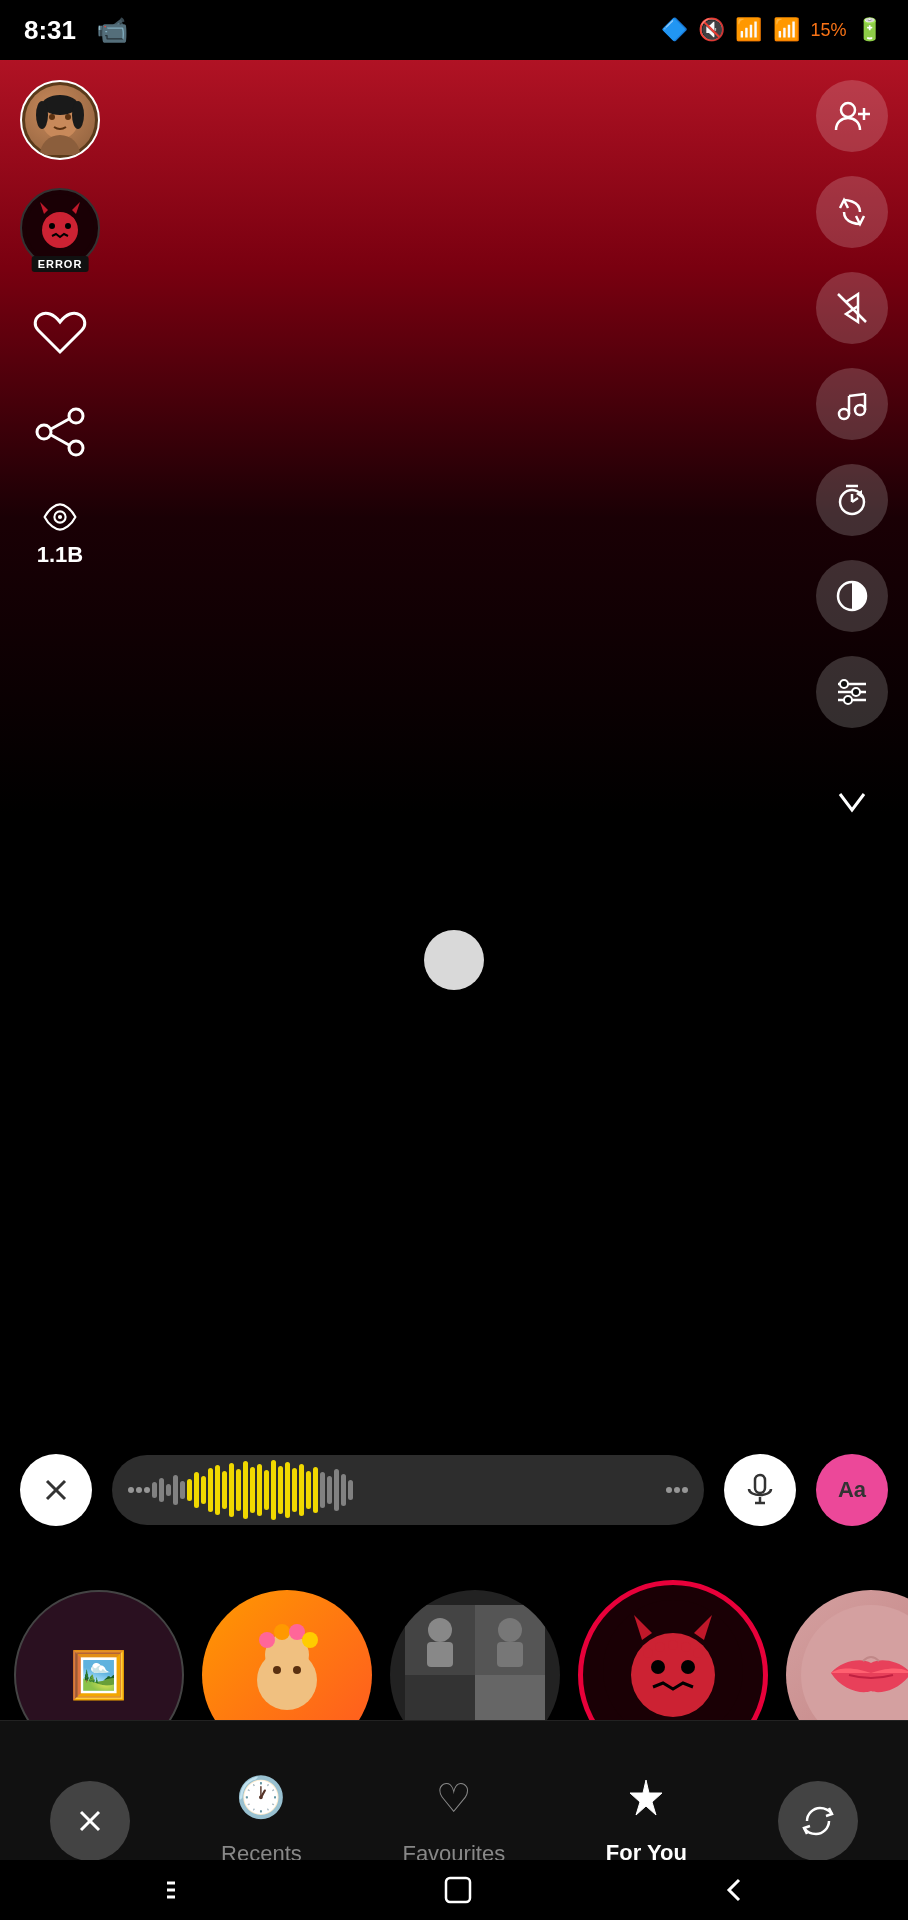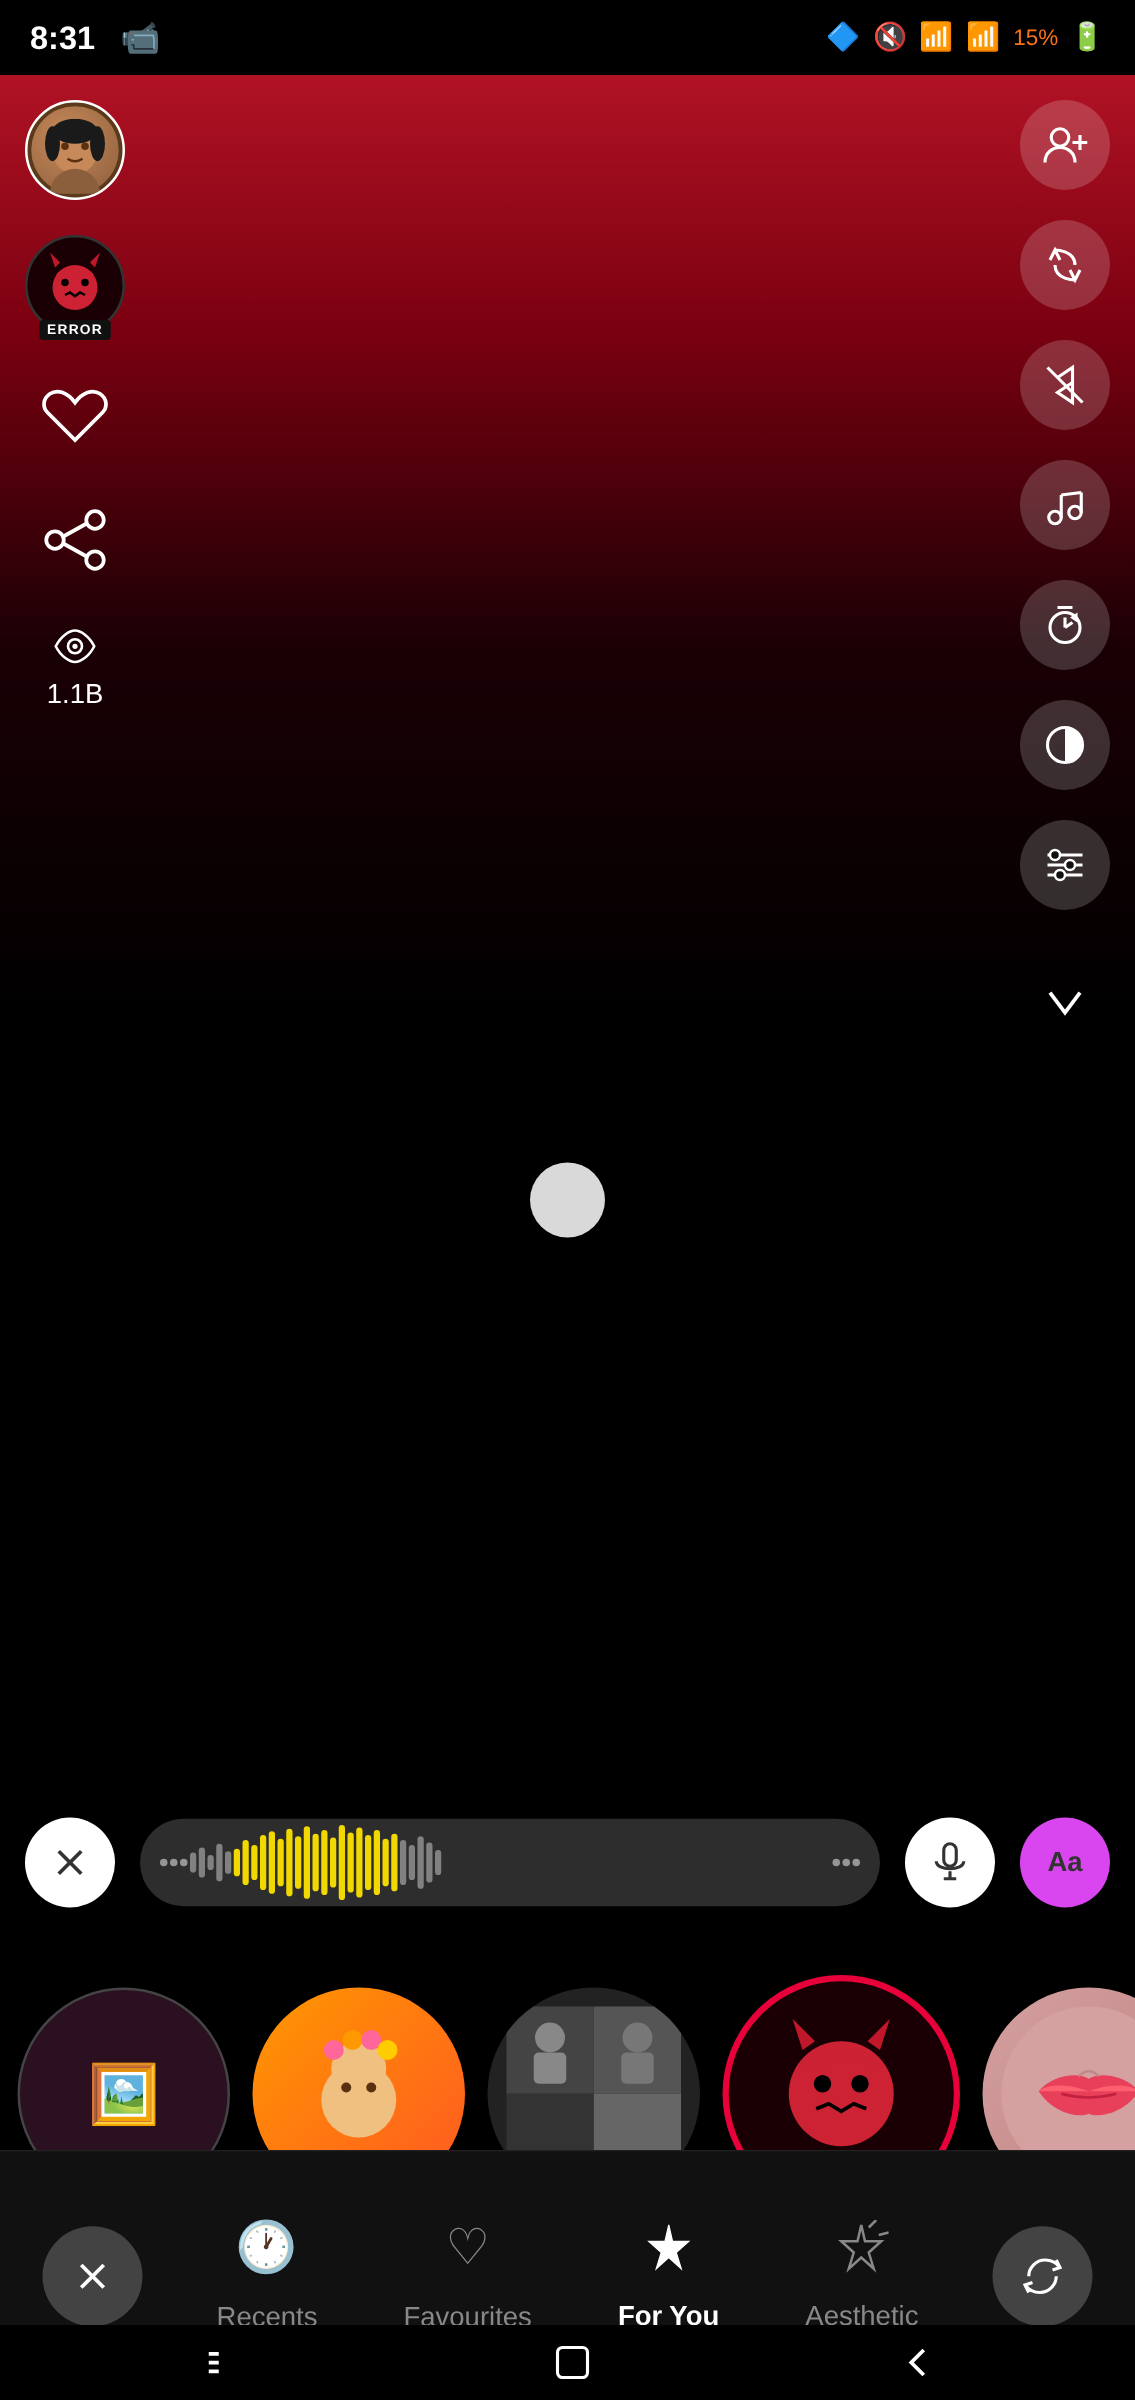--- a/index.html
+++ b/index.html
@@ -124,21 +124,21 @@
       height: 72px;
       display: flex;
       flex-direction: column;
       align-items: center;
       justify-content: center;
       gap: 4px;
     }
     .view-count {
       color: #fff;
       font-size: 22px;
-      font-weight: 400;
+      font-weight: 700;
       text-align: right;
     }
 
     
     .right-sidebar {
       position: absolute;
       right: 20px;
       top: 80px;
       display: flex;
       flex-direction: column;
@@ -249,21 +249,21 @@
       display: flex;
       align-items: center;
       justify-content: center;
       font-size: 32px;
       flex-shrink: 0;
     }
     .waveform-text {
       width: 72px;
       height: 72px;
       border-radius: 50%;
-      background: #d946ef;
+      background: #ec4899;
       display: flex;
       align-items: center;
       justify-content: center;
       font-size: 22px;
       font-weight: bold;
       color: #333;
       flex-shrink: 0;
     }
 
     
@@ -729,28 +729,20 @@
     <span class="nav-label">Favourites</span>
   </div>
 
   <div class="bottom-nav-item active">
     <svg width="44" height="44" viewBox="0 0 44 44">
       <polygon points="22,4 25,17 38,17 28,26 32,39 22,30 12,39 16,26 6,17 19,17" fill="white" stroke="white" stroke-width="1"></polygon>
     </svg>
     <span class="nav-label" style="color:#fff;font-weight:700;">For You</span>
   </div>
 
-  <div class="bottom-nav-item">
-    <svg width="44" height="44" viewBox="0 0 44 44">
-      <polygon points="22,4 25,17 38,17 28,26 32,39 22,30 12,39 16,26 6,17 19,17" fill="none" stroke="#888" stroke-width="2"></polygon>
-      <line x1="28" y1="6" x2="34" y2="0" stroke="#888" stroke-width="2"></line>
-      <line x1="36" y1="12" x2="44" y2="10" stroke="#888" stroke-width="2"></line>
-    </svg>
-    <span class="nav-label">Aesthetic</span>
-  </div>
 
 
   <div class="bottom-refresh-btn">
     <svg width="34" height="34" viewBox="0 0 34 34">
       <path d="M6 17 C6 10 12 4 19 4 C24 4 28 6 31 10" fill="none" stroke="white" stroke-width="2.5"></path>
       <polyline points="28,4 31,10 25,12" fill="none" stroke="white" stroke-width="2.5"></polyline>
       <path d="M28 17 C28 24 22 30 15 30 C10 30 6 28 3 24" fill="none" stroke="white" stroke-width="2.5"></path>
       <polyline points="6,30 3,24 9,22" fill="none" stroke="white" stroke-width="2.5"></polyline>
     </svg>
   </div>

